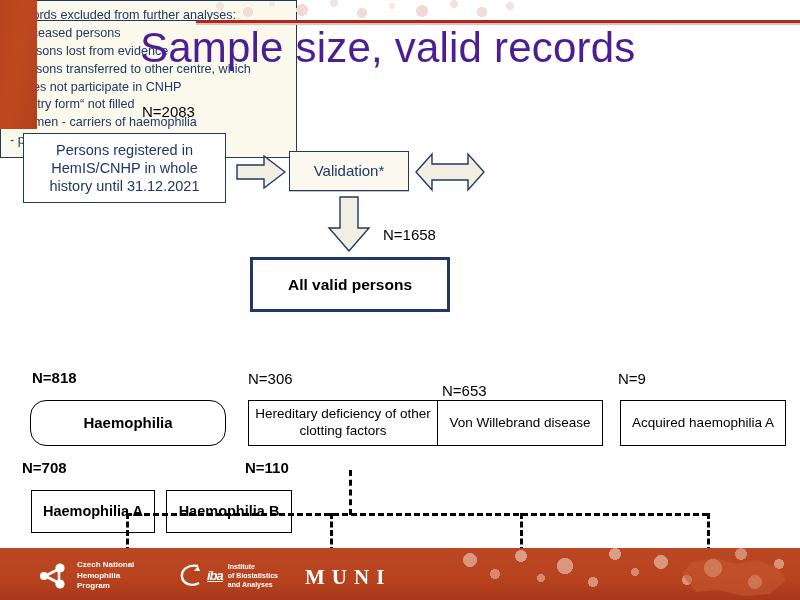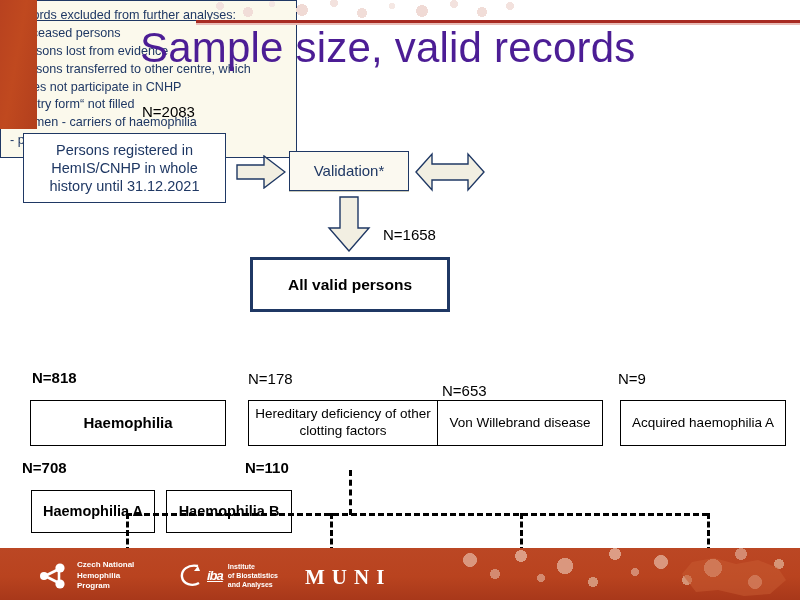--- a/index.html
+++ b/index.html
@@ -129,21 +129,21 @@
   }
   #box-excluded .hdr { text-decoration: underline; display:block; }
   #box-excluded .li  { display: block; white-space: nowrap; }
   #box-excluded .cont { display:block; padding-left: 9px; }
 
   #box-allvalid {
     left: 250px; top: 257px;  width: 200px; height: 55px;
     font-size: 15.5px;
   }
 
-  #box-haemophilia   { left: 30px;  top: 400px; width: 196px; height: 46px; font-size: 15px; font-weight: bold; }
+  #box-haemophilia   { left: 30px;  top: 400px; width: 196px; height: 46px; font-size: 15px; font-weight: bold; border-radius: 16px; }
   #box-hereditary    { left: 248px; top: 400px; width: 190px; height: 46px; font-size: 13.5px; }
   #box-vonwillebrand { left: 437px; top: 400px; width: 166px; height: 46px; font-size: 13.5px; }
   #box-acquired      { left: 620px; top: 400px; width: 166px; height: 46px; font-size: 13.5px; }
 
   #box-haemA { left: 31px;  top: 490px; width: 124px; height: 43px; font-size: 14.5px; font-weight: bold; }
   #box-haemB { left: 166px; top: 490px; width: 126px; height: 43px; font-size: 14.5px; font-weight: bold; }
 
   
   .nlabel {
     position: absolute;
@@ -264,21 +264,21 @@
   <div class="top-dots"></div>
   <div class="title-rule"></div>
   <div class="title-rule-soft"></div>
   <div class="red-block"></div>
 
   <div class="slide-title">Sample size, valid records</div>
 
   <div class="nlabel" id="n-2083">N=2083</div>
   <div class="nlabel" id="n-1658">N=1658</div>
   <div class="nlabel bold" id="n-818">N=818</div>
-  <div class="nlabel" id="n-178">N=178</div>
+  <div class="nlabel" id="n-178">N=306</div>
   <div class="nlabel" id="n-653">N=653</div>
   <div class="nlabel" id="n-9">N=9</div>
   <div class="nlabel bold" id="n-708">N=708</div>
   <div class="nlabel bold" id="n-110">N=110</div>
 
   <div class="box box-blue-thin" id="box-registered">Persons registered  in HemIS/CNHP in whole history until 31.12.2021</div>
 
   <div class="box" id="box-validation">Validation*</div>
 
   <div id="box-excluded">

